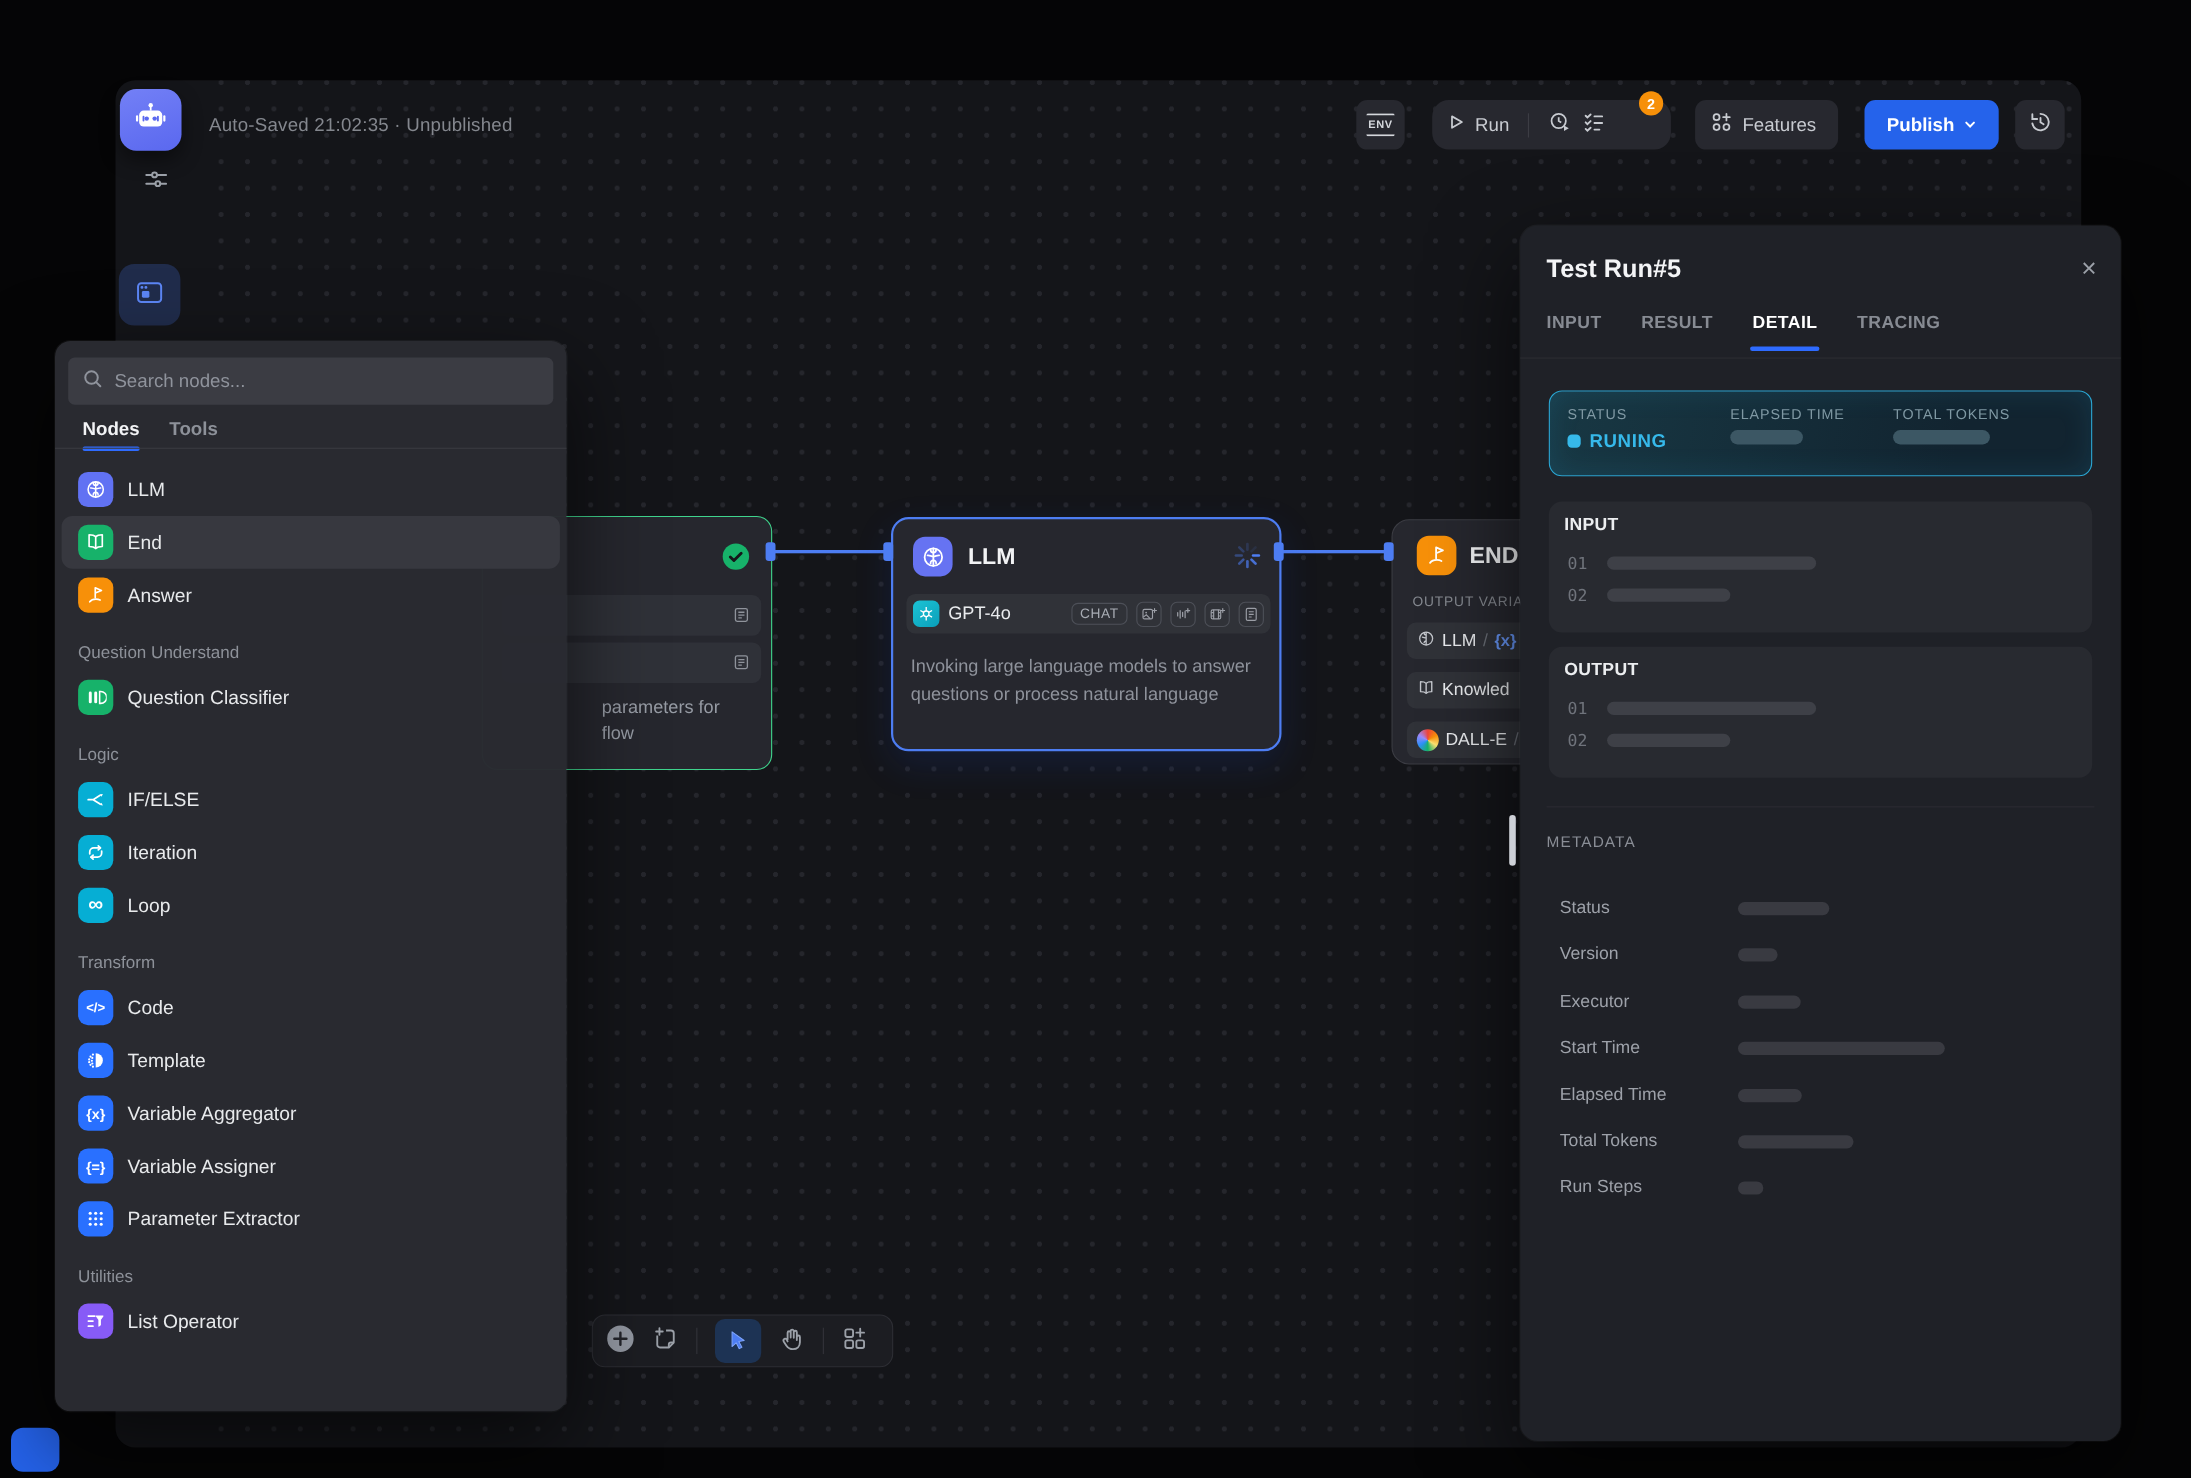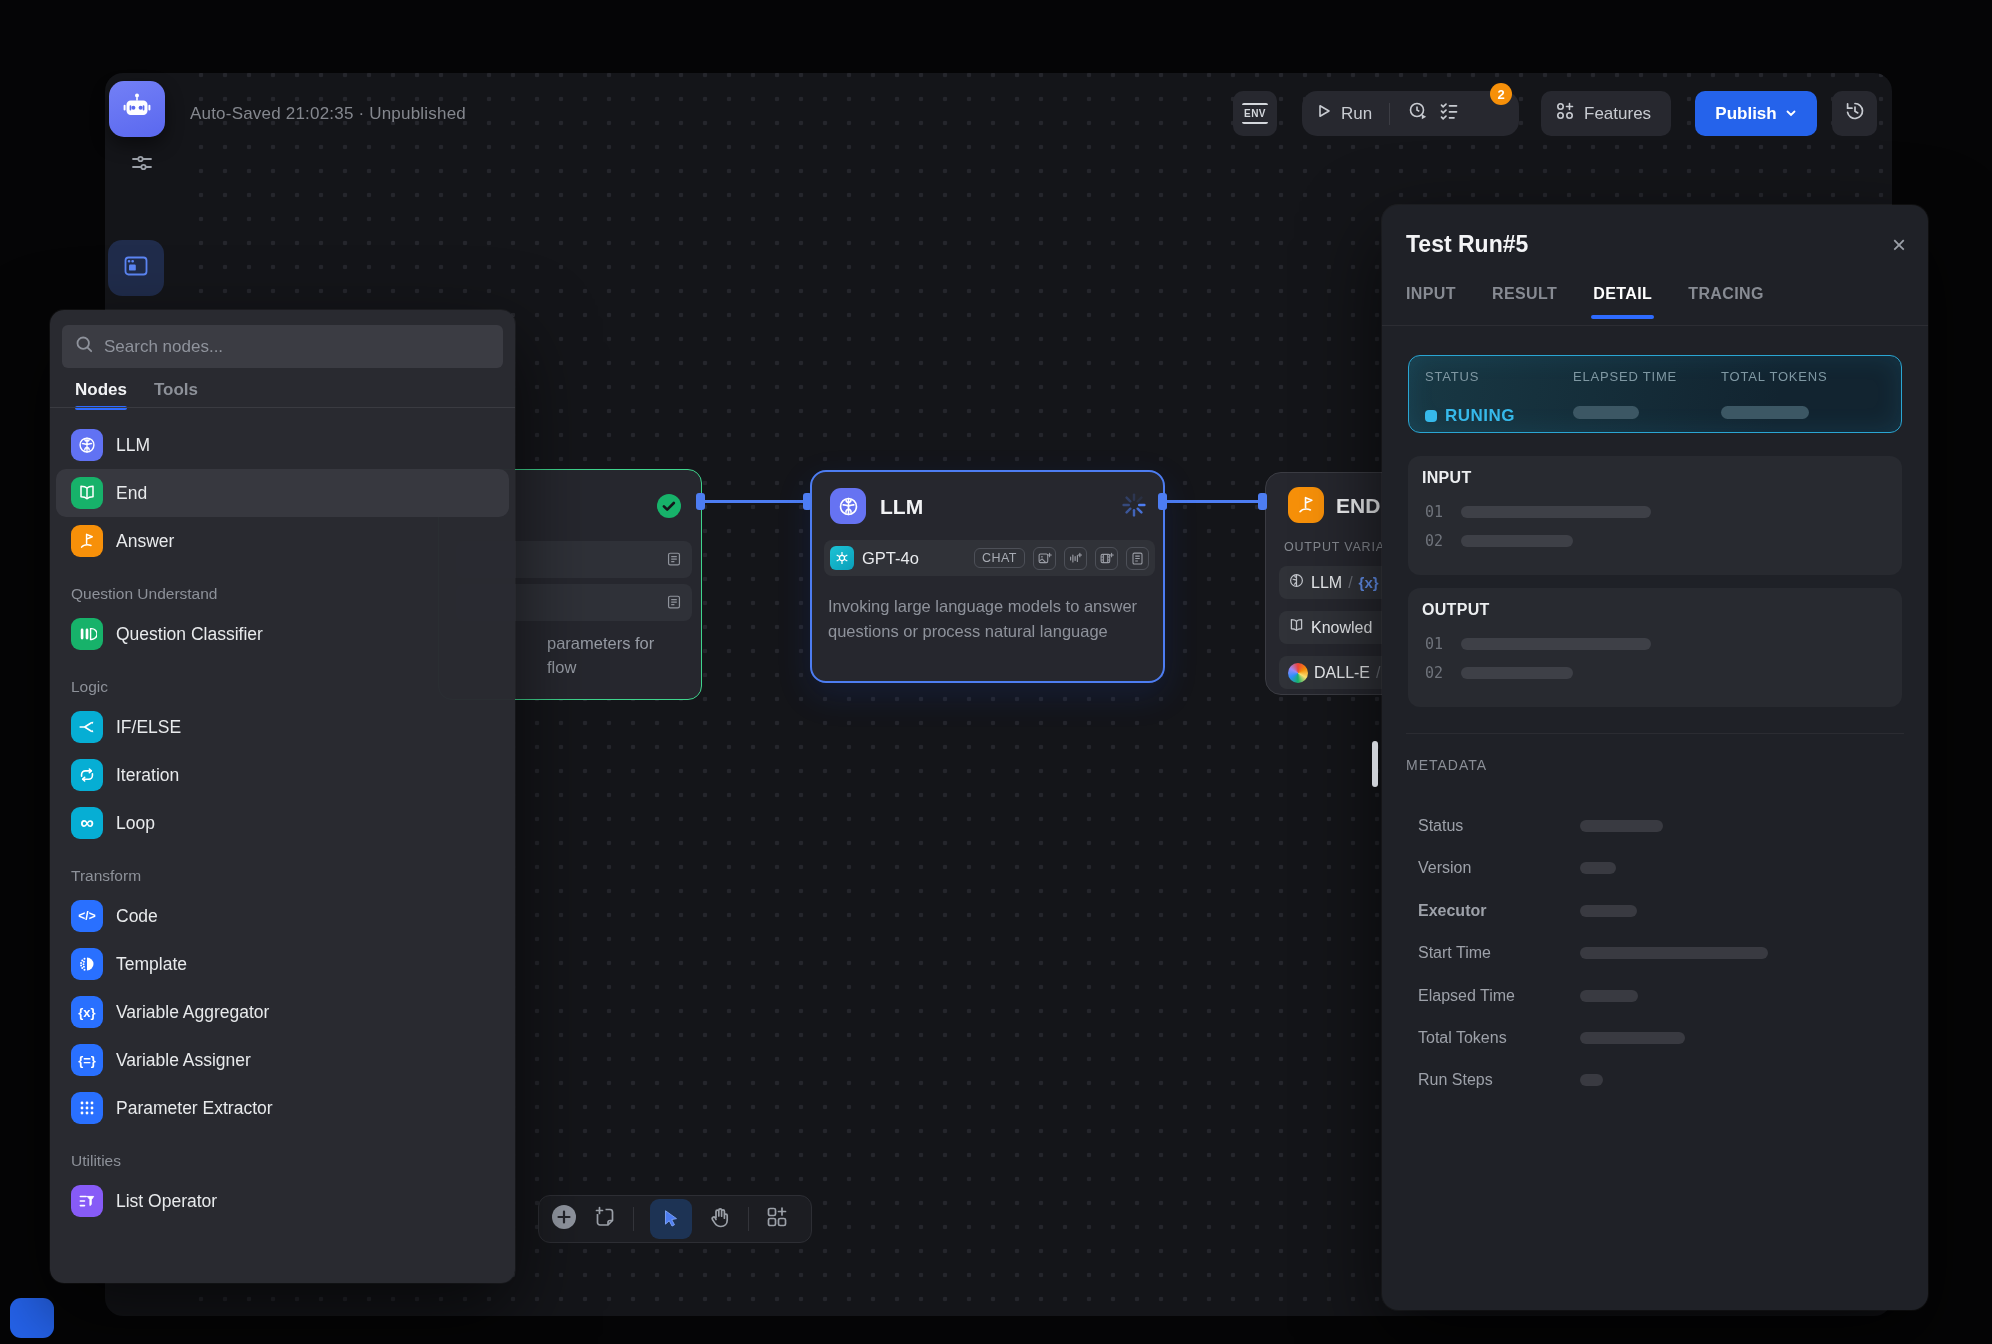--- a/index.html
+++ b/index.html
@@ -122,21 +122,21 @@
   .rp-tab.active { color:#ffffff; }
   .rp-tab.active::after { content:""; position:absolute; left:-2px; right:-2px; bottom:0; height:4px;
     background:#2e6bff; border-radius:2px; }
   .rp-div { position:absolute; left:0; right:0; top:120px; height:1px; background:#2c2d33; }
 
   .status-card { position:absolute; left:26px; top:150px; width:494px; height:78px; border-radius:12px;
     border:1.5px solid #2aa6d3; background:linear-gradient(100deg,#183844 0%,#122430 75%);
     box-shadow:inset 0 0 26px rgba(42,166,211,.14); }
   .sc-col { position:absolute; top:13px; }
   .sc-lbl { font-size:13px; letter-spacing:.8px; color:#7f98a3; }
-  .sc-val { margin-top:22px; display:flex; align-items:center; gap:8px;text-align:center; }
+  .sc-val { margin-top:7px; display:flex; align-items:center; gap:8px;text-align:center; }
   .run-dot { width:12px; height:12px; border-radius:4px; background:#36b9ea; }
   .run-txt { font-size:17px; font-weight:bold; letter-spacing:.5px; color:#36b9ea; }
   .sk { background:#3c5764; border-radius:7px; height:13px; }
   .io-card { position:absolute; left:26px; width:494px; height:119px; background:#282a30; border-radius:12px; }
   .io-title { position:absolute; left:14px; top:13px; font-size:16px; font-weight:bold; color:#eceef0;
     letter-spacing:.3px; }
   .io-row { position:absolute; left:17px; display:flex; align-items:center; gap:18px; }
   .io-num { font-family:"DejaVu Sans Mono", monospace; font-size:15px; color:#6f737b; }
   .io-bar { background:#3e4047; border-radius:6px; height:12px; }
   .meta-div { position:absolute; left:24px; width:498px; top:528px; height:1px; background:#2b2c32; }
@@ -589,21 +589,21 @@
   <div class="meta-title">METADATA</div>
   <div id="meta-rows">
       <div class="meta-row" style="top: 600px;">
         <span class="meta-lbl">Status</span>
         <span class="meta-bar" style="width: 83px;"></span>
       </div>
       <div class="meta-row" style="top: 642.4px;">
         <span class="meta-lbl">Version</span>
         <span class="meta-bar" style="width: 36px;"></span>
       </div>
-      <div class="meta-row" style="top: 684.8px; font-weight: bold;">
+      <div class="meta-row" style="top: 684.8px;">
         <span class="meta-lbl">Executor</span>
         <span class="meta-bar" style="width: 57px;"></span>
       </div>
       <div class="meta-row" style="top: 727.2px;">
         <span class="meta-lbl">Start Time</span>
         <span class="meta-bar" style="width: 188px;"></span>
       </div>
       <div class="meta-row" style="top: 769.6px;">
         <span class="meta-lbl">Elapsed Time</span>
         <span class="meta-bar" style="width: 58px;"></span>

